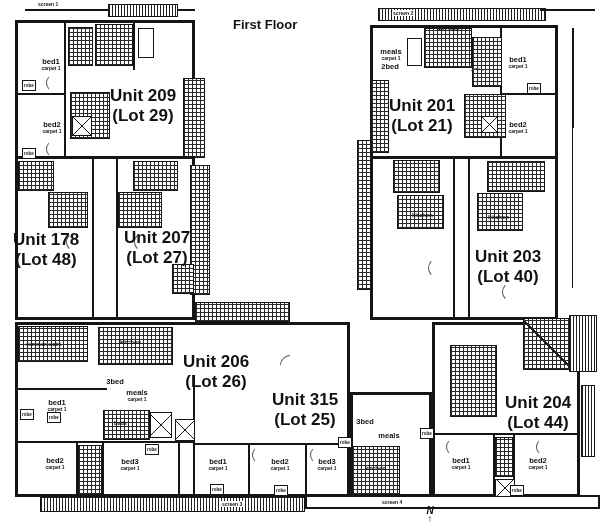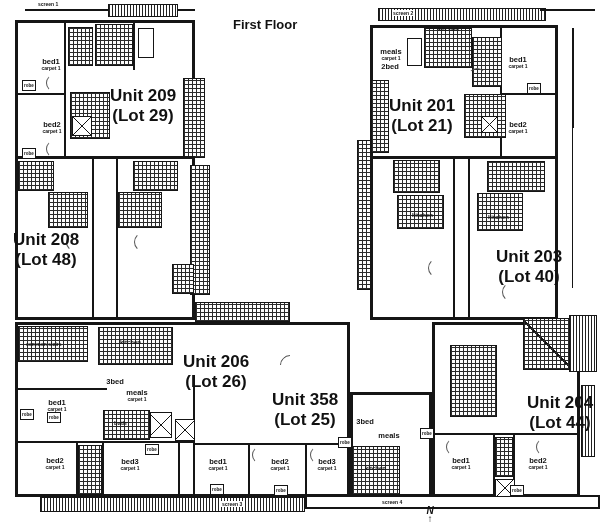--- a/index.html
+++ b/index.html
@@ -140,40 +140,44 @@
   <div class="arc" style="left:310px;top:446px;width:18px;height:18px;"></div>
   <div class="arc" style="left:446px;top:438px;width:18px;height:18px;"></div>
   <div class="arc" style="left:536px;top:438px;width:18px;height:18px;"></div>
   <div class="arc" style="left:280px;top:355px;width:20px;height:20px;transform:rotate(45deg);"></div>
 
   <div class="ulabel" style="left:110px;top:86px;width:66px;">
     <span>Unit 209</span><br>
     <span>(Lot 29)</span>
   </div>
   <div class="ulabel" style="left:13px;top:230px;width:66px;">
-    <span>Unit 208</span><br>
+    <span>Unit 178</span><br>
     <span>(Lot 48)</span>
+  </div>
+  <div class="ulabel" style="left:124px;top:228px;width:66px;">
+    <span>Unit 207</span><br>
+    <span>(Lot 27)</span>
   </div>
   <div class="ulabel" style="left:389px;top:96px;width:66px;">
     <span>Unit 201</span><br>
     <span>(Lot 21)</span>
   </div>
-  <div class="ulabel" style="left:496px;top:247px;width:66px;">
+  <div class="ulabel" style="left:475px;top:247px;width:66px;">
     <span>Unit 203</span><br>
     <span>(Lot 40)</span>
   </div>
   <div class="ulabel" style="left:183px;top:352px;width:66px;text-align:center;">
     <span>Unit 206</span><br>
     <span>(Lot 26)</span>
   </div>
   <div class="ulabel" style="left:272px;top:390px;width:66px;">
-    <span>Unit 358</span><br>
+    <span>Unit 315</span><br>
     <span>(Lot 25)</span>
   </div>
-  <div class="ulabel" style="left:527px;top:393px;width:66px;">
+  <div class="ulabel" style="left:505px;top:393px;width:66px;">
     <span>Unit 204</span><br>
     <span>(Lot 44)</span>
   </div>
 
   <div class="rlabel" style="left:36px;top:58px;width:30px;">
     <span class="b">bed1</span>
       <span class="sub">carpet 1</span>
   </div>
   <div class="rlabel" style="left:37px;top:121px;width:30px;">
     <span class="b">bed2</span>

